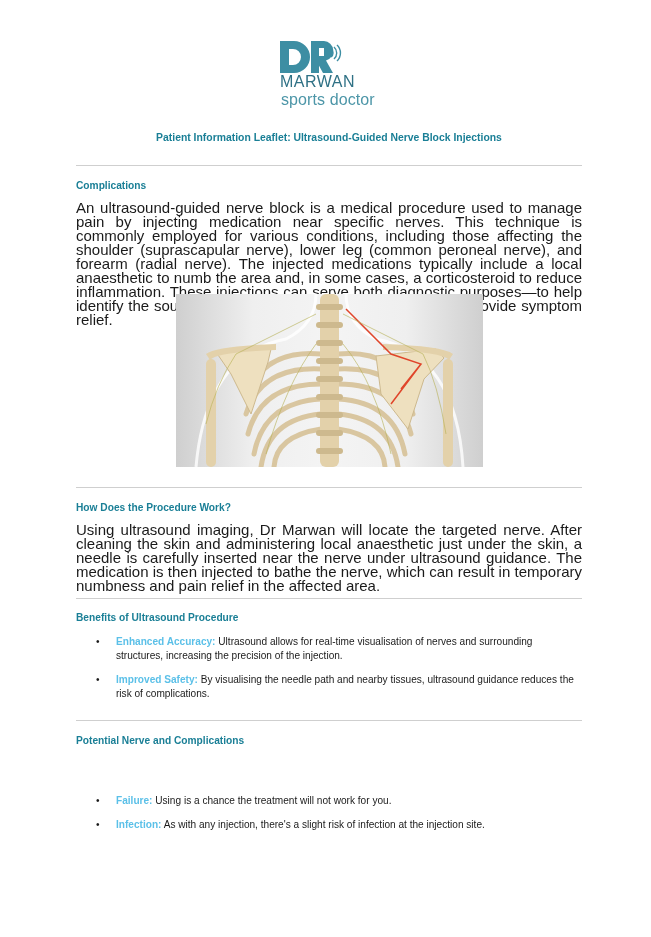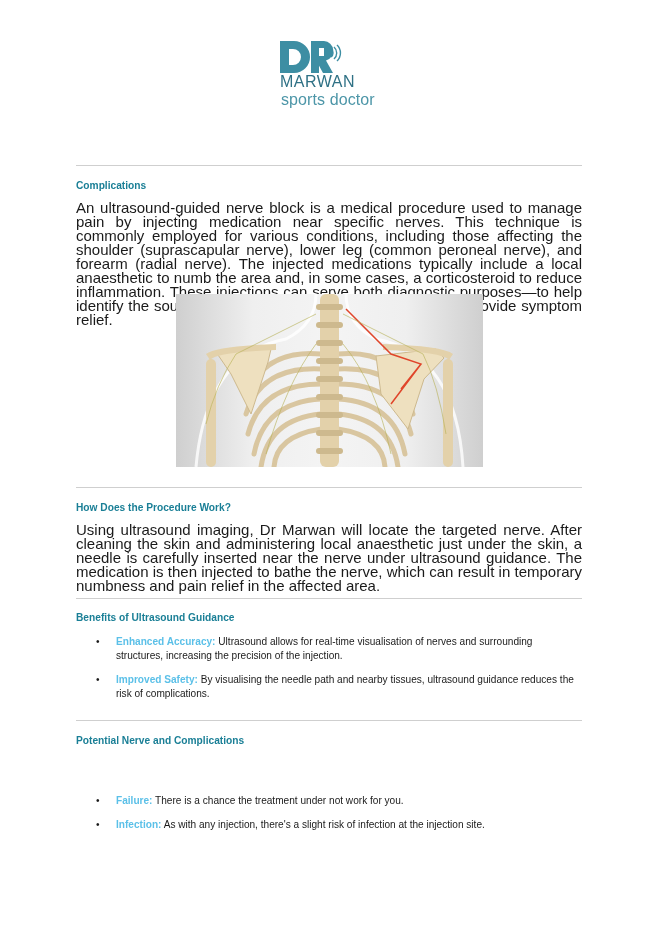--- a/index.html
+++ b/index.html
@@ -38,20 +38,21 @@
       <path d="M31 0 H44 A10 10 0 0 1 46 19.6 L53 32 H43 L37 21 H39 V32 H31 Z" fill="#3d8ea3"></path>
       <rect x="39" y="7" width="5" height="8" fill="#ffffff"></rect>
       <path d="M51 8 A5 5 0 0 1 51 16" stroke="#3d8ea3" stroke-width="1.4" fill="none"></path>
       <path d="M54 6 A8 8 0 0 1 54 18" stroke="#3d8ea3" stroke-width="1.4" fill="none"></path>
       <path d="M57 4 A11 11 0 0 1 57 20" stroke="#3d8ea3" stroke-width="1.4" fill="none"></path>
     </svg>
     <div class="logo-name">MARWAN</div>
     <div class="logo-sub">sports doctor</div>
   </div>
 
+  <div class="title">Patient Information Leaflet: Ultrasound-Guided Nerve Block Injections</div>
   <div class="rule" style="top:165px"></div>
 
   <div class="h" style="top:180px">Complications</div>
   <div class="p" style="top:201px">An ultrasound-guided nerve block is a medical procedure used to manage pain by injecting medication near specific nerves. This technique is commonly employed for various conditions, including those affecting the shoulder (suprascapular nerve), lower leg (common peroneal nerve), and forearm (radial nerve). The injected medications typically include a local anaesthetic to numb the area and, in some cases, a corticosteroid to reduce inflammation. These injections can serve both diagnostic purposes—to help identify the source of pain—and therapeutic purposes—to provide symptom relief.</div>
 
   <div class="figure">
     <svg width="307" height="173" viewBox="0 0 307 173">
       <path d="M20 173 Q30 60 110 45 Q140 30 140 0" stroke="#ffffff" stroke-width="3" fill="none" opacity="0.8"></path>
       <path d="M287 173 Q280 60 200 45 Q170 30 170 0" stroke="#ffffff" stroke-width="3" fill="none" opacity="0.8"></path>
       <g stroke="#d9c6a0" stroke-width="5" fill="none" stroke-linecap="round">
@@ -96,39 +97,39 @@
     </svg>
   </div>
 
   <div class="rule" style="top:487px"></div>
 
   <div class="h" style="top:502px">How Does the Procedure Work?</div>
   <div class="p" style="top:523px">Using ultrasound imaging, Dr Marwan will locate the targeted nerve. After cleaning the skin and administering local anaesthetic just under the skin, a needle is carefully inserted near the nerve under ultrasound guidance. The medication is then injected to bathe the nerve, which can result in temporary numbness and pain relief in the affected area.</div>
 
   <div class="rule" style="top:598px"></div>
 
-  <div class="h" style="top:612px">Benefits of Ultrasound Guidance</div>
+  <div class="h" style="top:612px">Benefits of Ultrasound Procedure</div>
   <ul class="bullets" style="top:635px">
     <li>
       <span class="dot">•</span>
       <span class="term">Enhanced Accuracy:</span><span> Ultrasound allows for real-time visualisation of nerves and surrounding structures, increasing the precision of the injection.</span>
     </li>
     <li>
       <span class="dot">•</span>
       <span class="term">Improved Safety:</span><span> By visualising the needle path and nearby tissues, ultrasound guidance reduces the risk of complications.</span>
     </li>
   </ul>
 
   <div class="rule" style="top:720px"></div>
 
   <div class="h" style="top:735px">Potential Nerve and Complications</div>
   <ul class="bullets" style="top:794px">
     <li>
       <span class="dot">•</span>
-      <span class="term">Failure:</span><span> There is a chance the treatment under not work for you.</span>
+      <span class="term">Failure:</span><span> Using is a chance the treatment will not work for you.</span>
     </li>
     <li>
       <span class="dot">•</span>
       <span class="term">Infection:</span><span> As with any injection, there's a slight risk of infection at the injection site.</span>
     </li>
   </ul>
 
 </div>
 
 </body></html>

